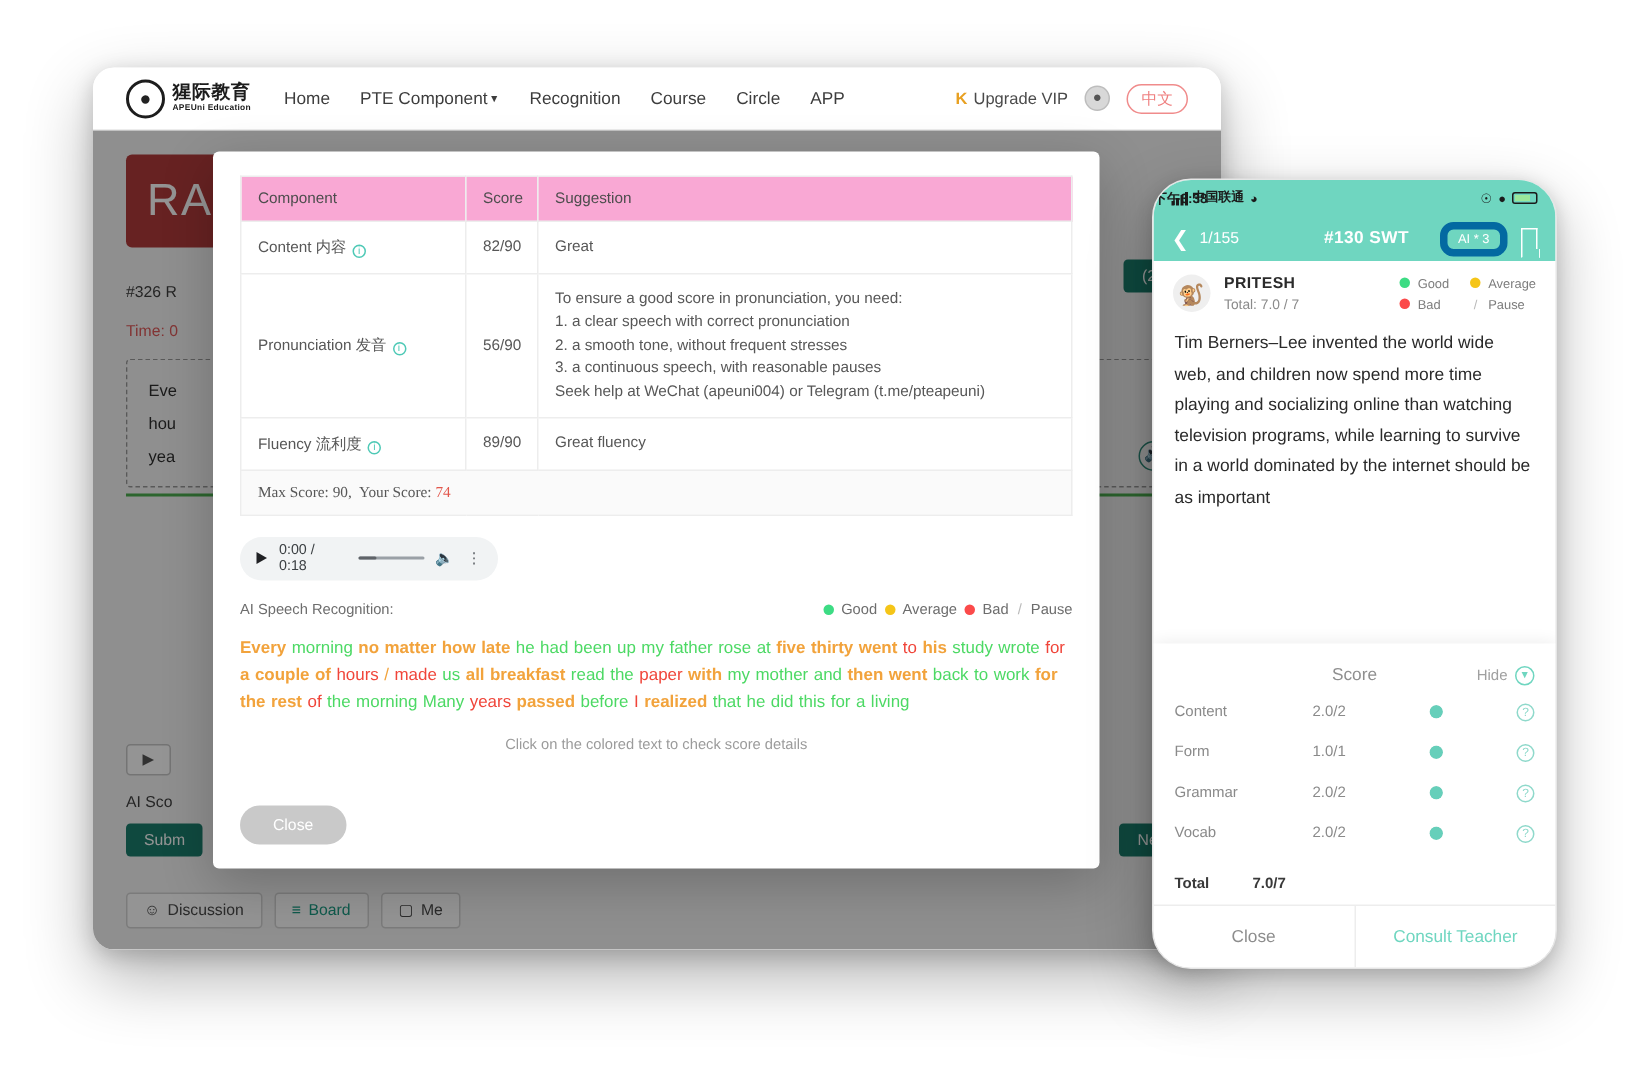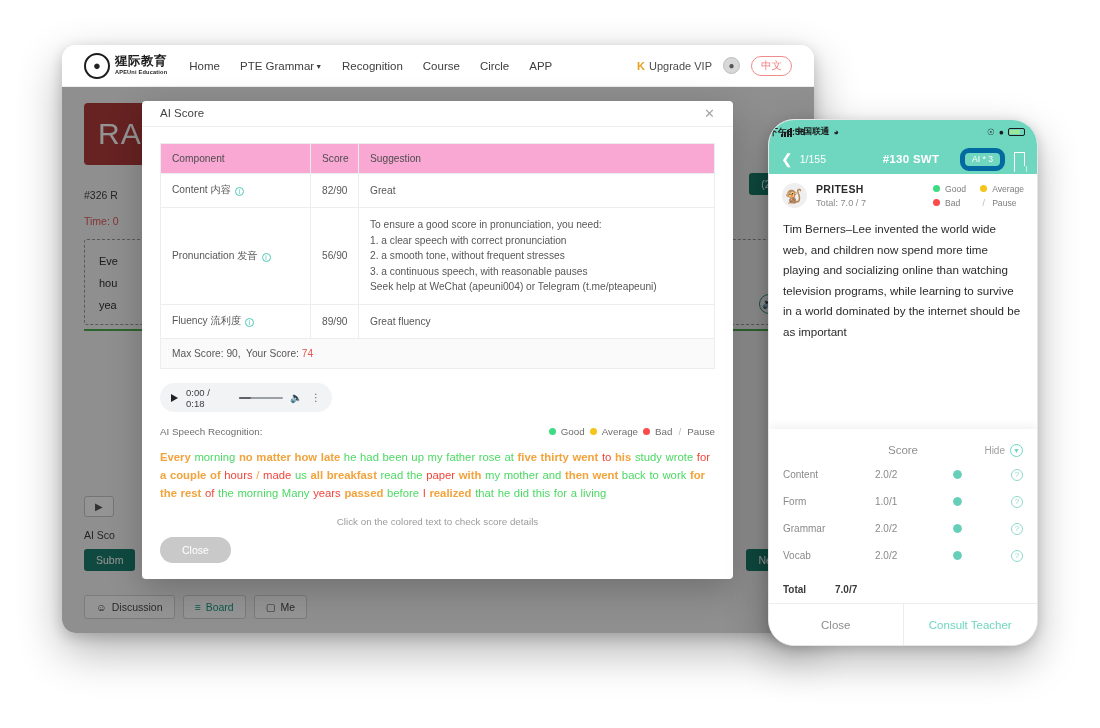--- a/index.html
+++ b/index.html
@@ -122,21 +122,21 @@
   table.score-table th { background:#f9a8d4; font-weight:400; color:#4d4d4d; }
   .col-comp { width: 150px; }
   .col-score { width: 48px; }
   .info-i {
     display:inline-flex; width:9px;height:9px;border-radius:50%;
     border:1px solid #4ec9b6; color:#4ec9b6; font-size:7px;
     align-items:center;justify-content:center; margin-left:4px;
     position:relative; top:1px; font-style:normal;
   }
   .sugg-line { line-height: 15.5px; }
-  .maxscore-row td { background:#fafafa; font-size:10.2px; }
+  .maxscore-row td { background:#fafafa; font-size:10.2px;font-family:Liberation Serif, serif; }
   .your-score { color:#e2574c; }
 
   .audio-bar {
     margin-top: 14px;
     width: 172px; height: 29px; border-radius:15px; background:#f1f3f4;
     display:flex; align-items:center; gap:8px; padding: 0 11px;
     font-size:9.5px; color:#3c4043;
   }
   .audio-track { width:44px; height:2px; background:#9aa0a6; border-radius:2px; position:relative;}
   .audio-track::before{content:"";position:absolute;left:0;top:0;height:2px;width:12px;background:#5f6368;border-radius:2px;}
@@ -257,21 +257,21 @@
     <div class="site-header">
       <div class="brand">
         <div class="brand-mark">●</div>
         <div class="brand-text">
           <span class="brand-cn">猩际教育</span>
           <span class="brand-en">APEUni Education</span>
         </div>
       </div>
       <div class="nav">
         <a href="#"><span>Home</span></a>
-        <a href="#"><span>PTE Grammar</span><span class="caret">▼</span></a>
+        <a href="#"><span>PTE Component</span><span class="caret">▼</span></a>
         <a href="#"><span>Recognition</span></a>
         <a href="#"><span>Course</span></a>
         <a href="#"><span>Circle</span></a>
         <a href="#"><span>APP</span></a>
       </div>
       <div class="header-right">
         <div class="vip">
           <span class="vip-k">K</span>
           <span>Upgrade VIP</span>
         </div>
@@ -318,24 +318,20 @@
           <span>▢</span>
           <span>Me</span>
         </div>
       </div>
 
       <div class="scrim"></div>
     </div>
   </div>
 
   <div class="modal">
-    <div class="modal-head">
-      <div class="modal-title">AI Score</div>
-      <div class="modal-close">✕</div>
-    </div>
 
     <div class="modal-body">
       <table class="score-table">
         <thead>
           <tr>
             <th class="col-comp">Component</th>
             <th class="col-score">Score</th>
             <th>Suggestion</th>
           </tr>
         </thead>

